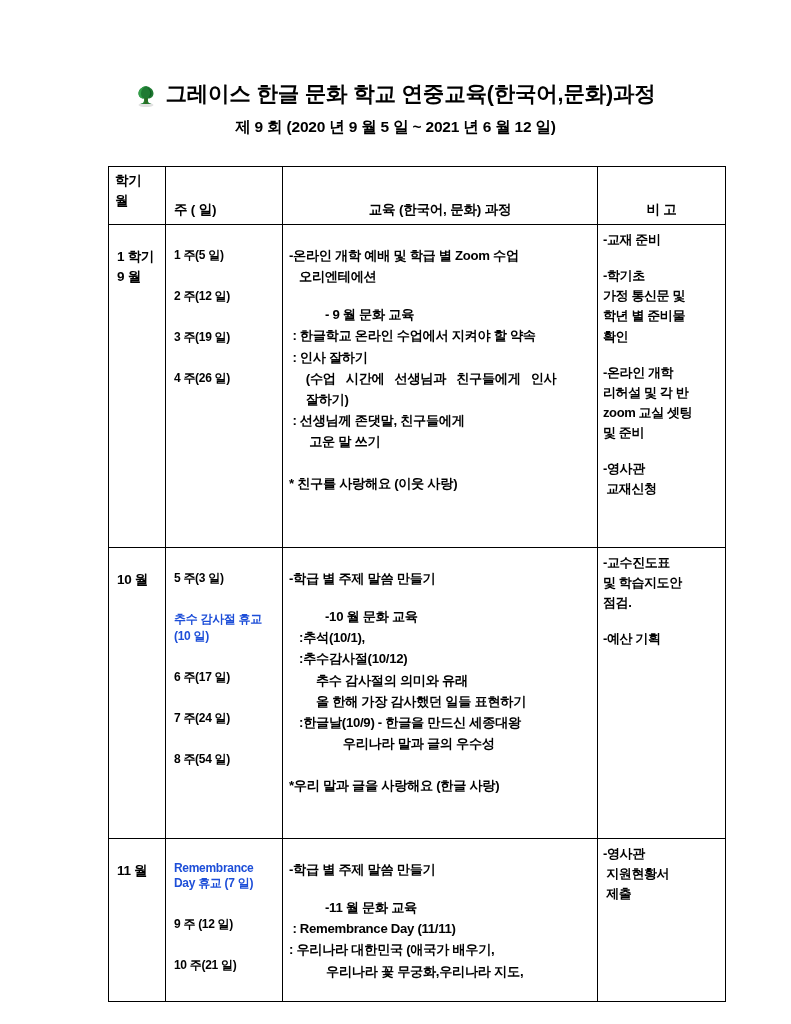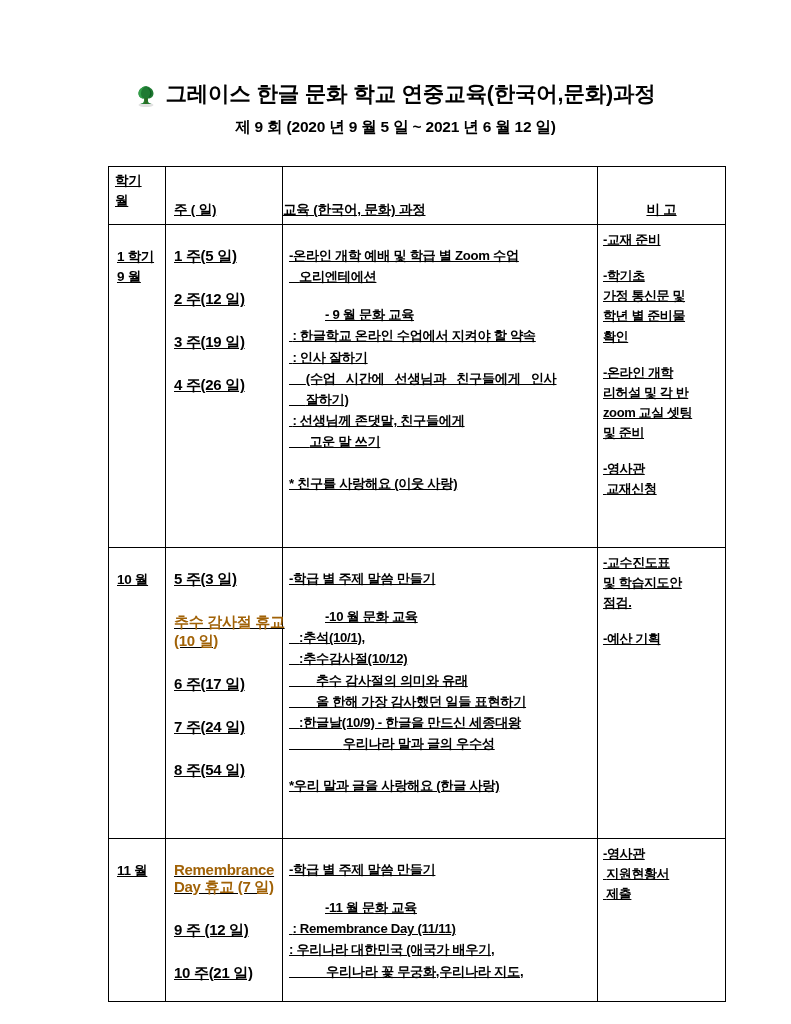--- a/index.html
+++ b/index.html
@@ -58,21 +58,20 @@
     top: 166px;
     width: 617px;
     border-collapse: collapse;
     table-layout: fixed;
   }
   .sched-table td, .sched-table th {
     border: 1px solid #000000;
     vertical-align: top;
     padding: 0;
     font-weight: bold;
-    text-decoration: underline;
   }
 
   col.c-term  { width: 57px; }
   col.c-week  { width: 117px; }
   col.c-curr  { width: 315px; }
   col.c-note  { width: 128px; }
 
   
   .hdr td {
     height: 52px;
@@ -82,57 +81,57 @@
   .hdr-term {
     text-align: left;
     padding: 4px 0 0 6px !important;
     line-height: 1.45;
   }
   .hdr-week {
     padding: 0 0 5px 8px !important;
     vertical-align: bottom !important;
   }
   .hdr-curr {
-    text-align: left;
+    text-align: center;
     padding: 0 0 5px 0 !important;
     vertical-align: bottom !important;
   }
   .hdr-note {
     text-align: center;
     padding: 0 0 5px 0 !important;
     vertical-align: bottom !important;
   }
 
   
   .cell-term {
     text-align: left;
     padding: 22px 0 0 8px !important;
     font-size: 13.5px;
     line-height: 1.5;
     letter-spacing: -0.3px;
   }
   .cell-week {
     padding: 22px 0 0 8px !important;
-    font-size: 15px;
+    font-size: 12px;
     letter-spacing: -0.3px;
   }
   .cell-curr {
     padding: 20px 6px 0 6px !important;
     font-size: 13.2px;
     letter-spacing: -0.3px;
   }
   .cell-note {
     padding: 5px 4px 0 5px !important;
     font-size: 13px;
     letter-spacing: -0.4px;
   }
 
   .wk-line { margin: 0 0 24px 0; white-space: nowrap; }
   .wk-line:last-child { margin-bottom: 0; }
-  .wk-red { color: #a16207; }
+  .wk-red { color: #1d4ed8; }
   .wk-red .wk-sub { display: block; }
 
   .cl { margin: 0; line-height: 1.6; white-space: pre-wrap; }
   .cl.gap { margin-top: 17px; margin-left: 36px; }
   .cl.star { margin-top: 21px; }
 
   .nl { margin: 0; line-height: 1.55; white-space: pre-wrap; }
   .nl.gap { margin-top: 16px; }
 </style>
 </head>

